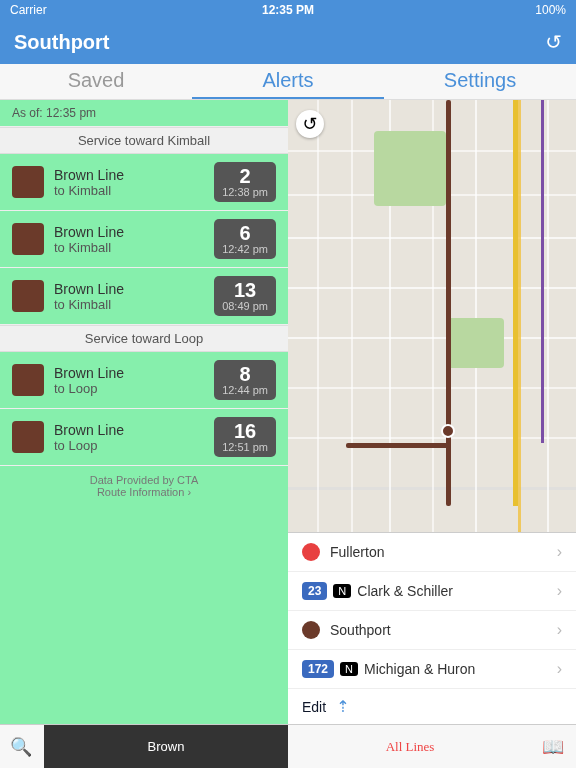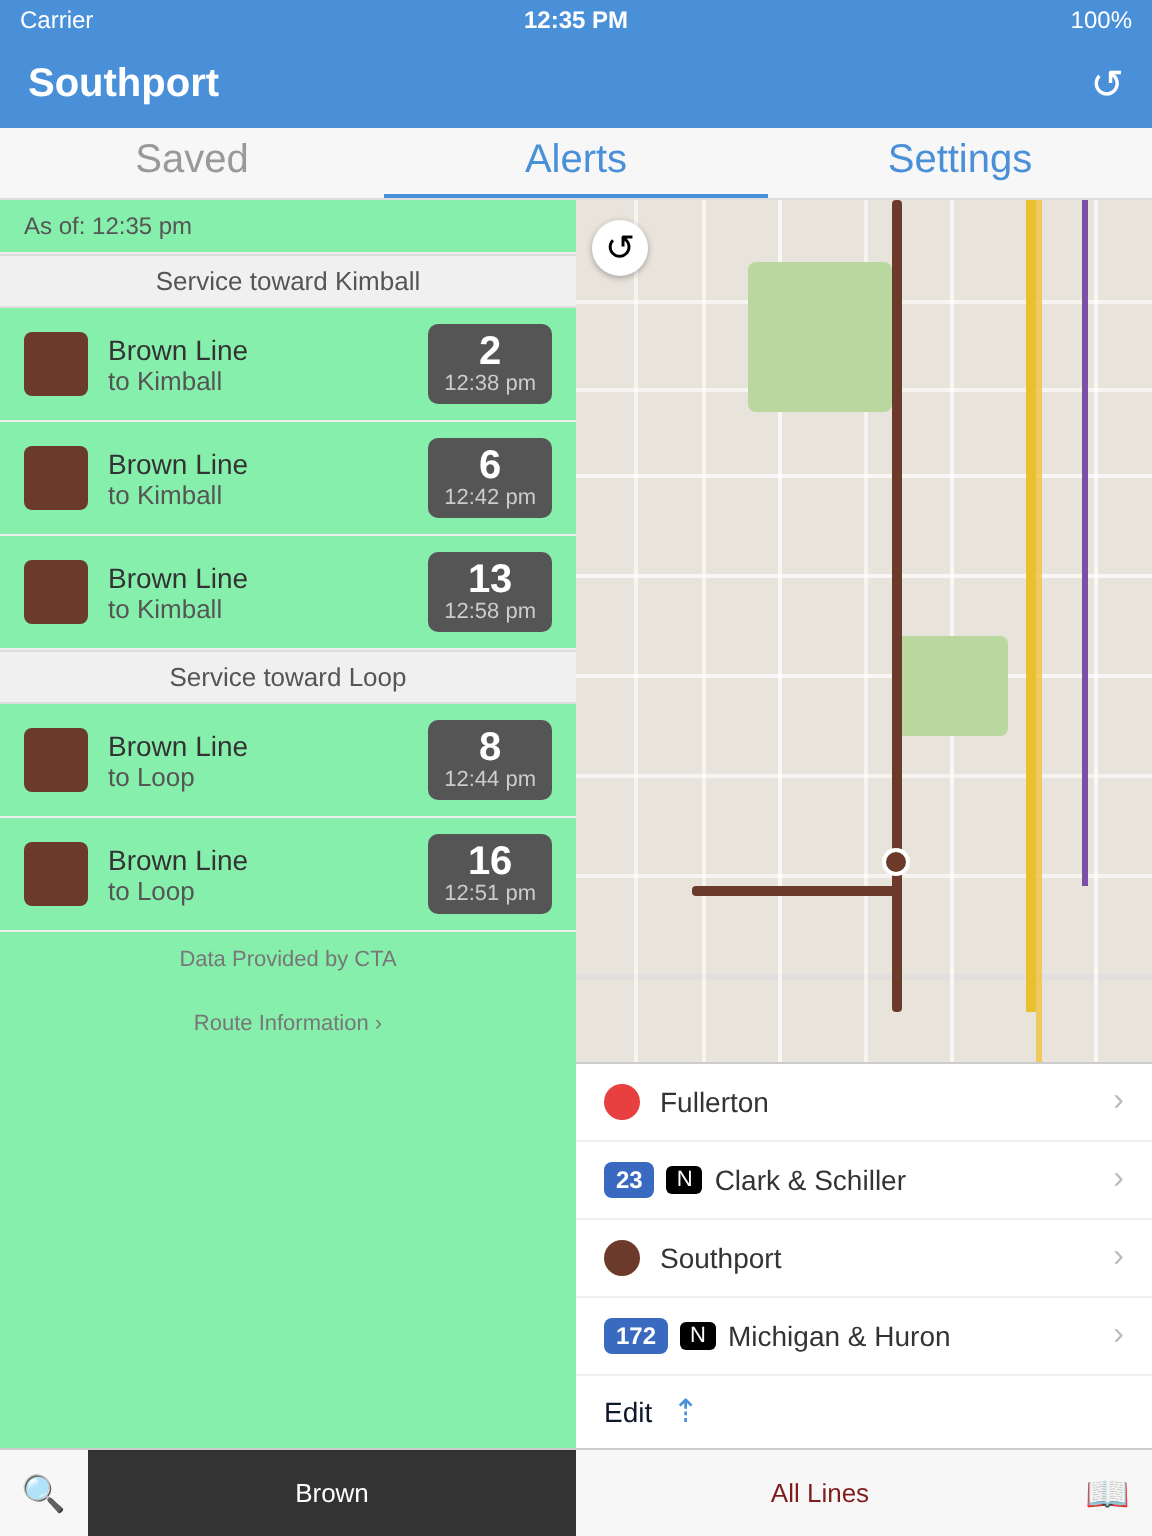--- a/index.html
+++ b/index.html
@@ -105,21 +105,21 @@
       min-width: 52px;
     }
     .train-time-min { font-size: 20px; font-weight: bold; line-height: 1; }
     .train-time-clock { font-size: 11px; color: #ccc; }
 
     .footer-info {
       text-align: center;
       padding: 8px;
     }
     .footer-info p { font-size: 11px; color: #777; }
-    .footer-link { font-size: 11px; color: #4a90d9; margin-top: 20px; }
+    .footer-link { font-size: 11px; color: #4a90d9; }
 
     
     .right-panel {
       flex: 1;
       background: #e8e0d8;
       position: relative;
       overflow: hidden;
     }
     .map-bg {
       width: 100%;
@@ -211,21 +211,22 @@
       align-items: center;
       justify-content: center;
       color: white;
       font-size: 13px;
     }
     .bottom-all {
       flex: 1;
       display: flex;
       justify-content: center;
       font-size: 13px;
-      color: #7f1d1d;
+      color: #ef4444;
+      font-family: Liberation Serif, serif;
     }
     .bottom-book {
       width: 44px;
       display: flex;
       align-items: center;
       justify-content: center;
     }
 
     
     .map-park { position: absolute; background: #b8d8a0; border-radius: 4px; }
@@ -305,21 +306,21 @@
     </div>
 
     <div class="train-row">
       <div class="line-color-box"></div>
       <div class="train-info">
         <div class="train-line">Brown Line</div>
         <div class="train-dest">to Kimball</div>
       </div>
       <div class="train-time-box">
         <div class="train-time-min">13</div>
-        <div class="train-time-clock">12:58 pm</div>
+        <div class="train-time-clock">08:49 pm</div>
       </div>
     </div>
 
     <div class="section-header">Service toward Loop</div>
 
     <div class="train-row">
       <div class="line-color-box"></div>
       <div class="train-info">
         <div class="train-line">Brown Line</div>
         <div class="train-dest">to Loop</div>

